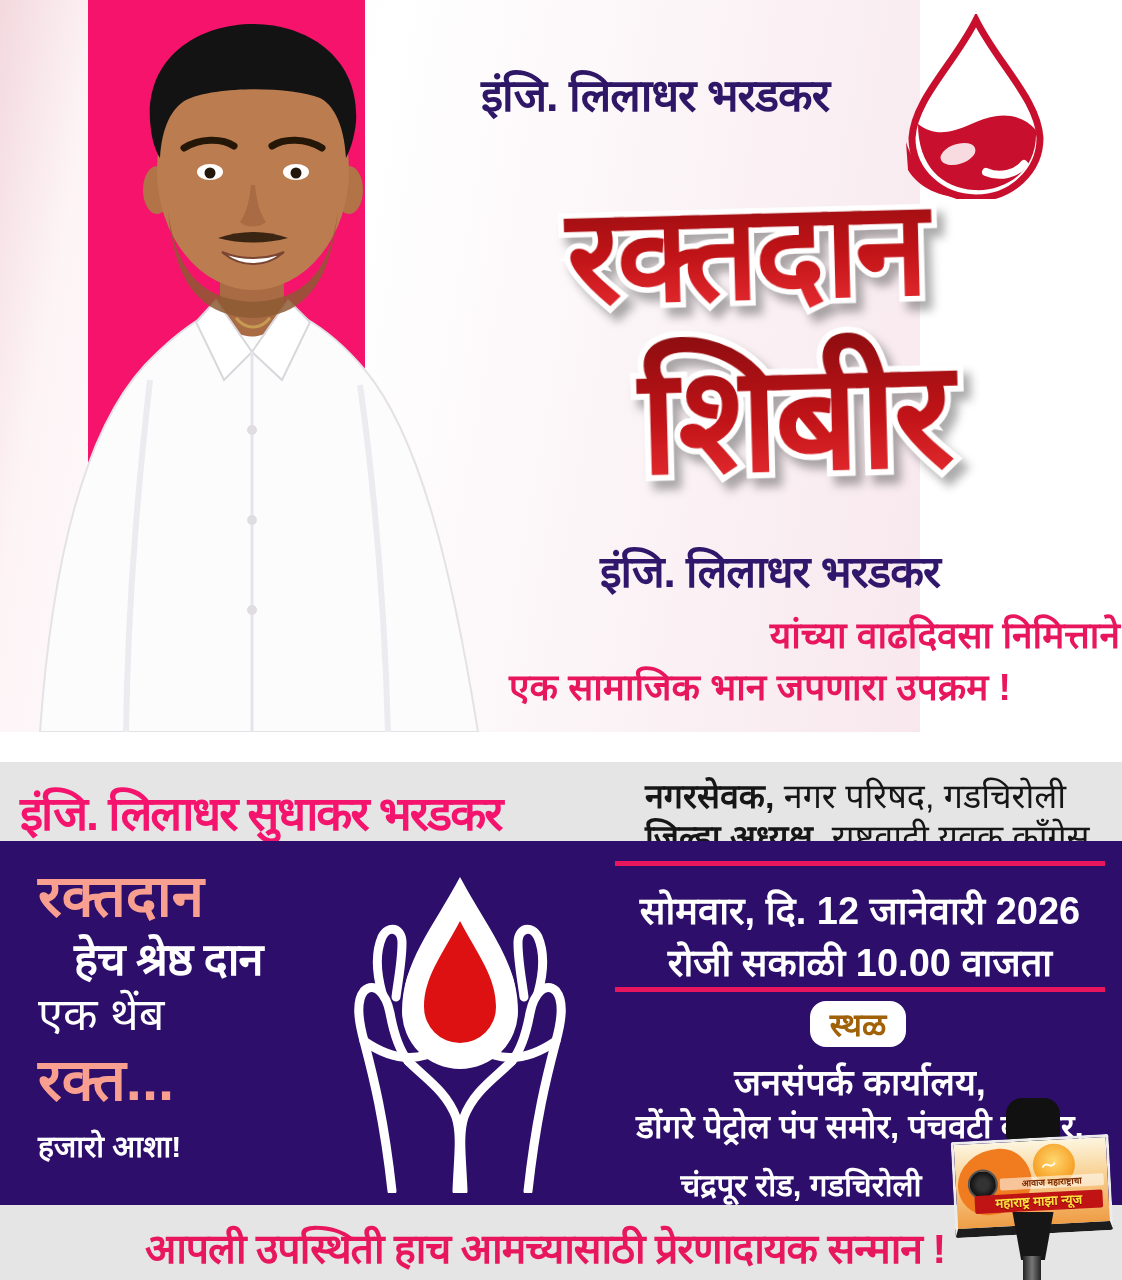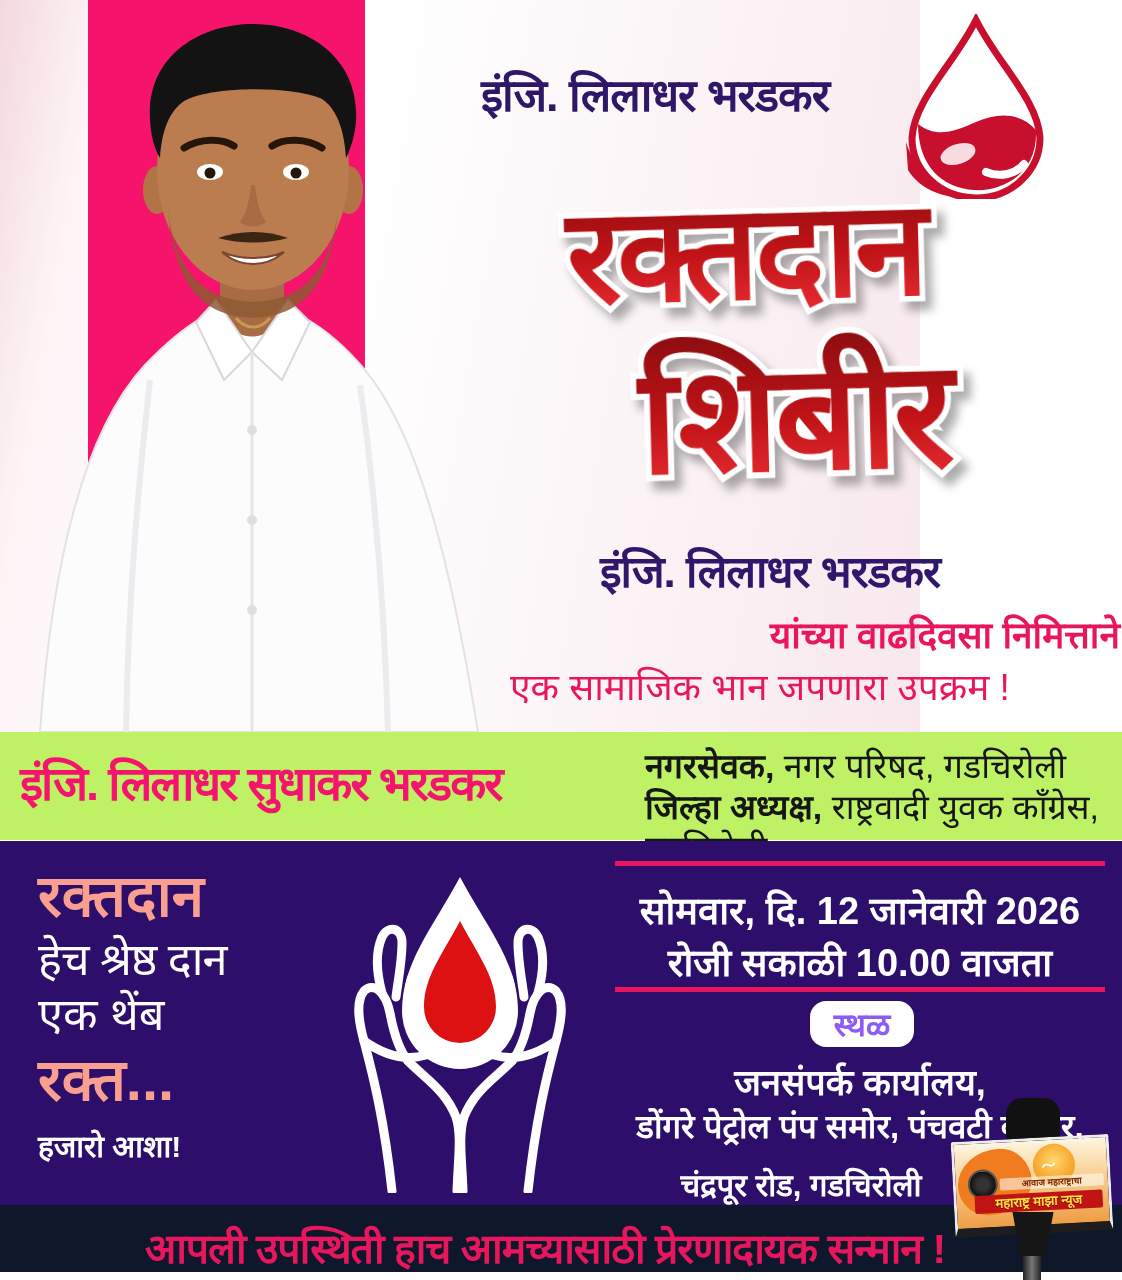--- a/index.html
+++ b/index.html
@@ -21,56 +21,56 @@
   .organizer-line{font-weight:bold;color:#2e1767;font-size:45px;line-height:56px;letter-spacing:-1px;}
   .organizer-line .hl{color:#ed1d63;}
   .org-wrap{position:absolute;left:420px;top:68px;width:470px;text-align:center;}
   .title-svg{position:absolute;left:398px;top:170px;transform:rotate(-1.5deg);
     filter:drop-shadow(7px 9px 5px rgba(70,70,70,.45));}
   .honoree{position:absolute;left:420px;top:540px;width:700px;text-align:center;
     font-weight:bold;color:#31176b;font-size:44px;letter-spacing:-1px;}
   .sub1{position:absolute;left:420px;top:608px;width:700px;text-align:right;
     font-weight:bold;color:#e8175d;font-size:37px;}
   .sub2{position:absolute;left:400px;top:660px;width:720px;text-align:center;
-    font-weight:normal;color:#e8175d;font-size:37px;}
+    font-weight:bold;color:#e8175d;font-size:37px;}
   
   .name-band{
-    position:absolute;left:0;top:732px;width:1122px;height:108px;background:#bef264;
+    position:absolute;left:0;top:762px;width:1122px;height:108px;background:#e5e5e5;
   }
   .band-name{
     position:absolute;left:20px;top:18px;width:615px;
     font-weight:bold;color:#f4146e;font-size:47px;letter-spacing:-2px;
   }
   .band-info{position:absolute;left:645px;top:14px;width:470px;color:#161616;font-size:34px;line-height:41px;}
   .band-info b{font-weight:bold;}
   
   .purple-section{
     position:absolute;left:0;top:841px;width:1122px;height:364px;background:#2d0e6b;
   }
   .slogan{position:absolute;left:38px;top:26px;width:300px;line-height:1;}
   .slogan .s1{color:#f99f90;font-weight:bold;font-size:58px;margin-bottom:12px;}
-  .slogan .s2{color:#ffffff;font-weight:normal;font-size:45px;margin-bottom:10px;letter-spacing:-1px;}
+  .slogan .s2{color:#ffffff;font-weight:bold;font-size:45px;margin-bottom:10px;letter-spacing:-1px;margin-left:36px;}
   .slogan .s3{color:#ffffff;font-weight:normal;font-size:45px;margin-bottom:14px;}
   .slogan .s4{color:#f99f90;font-weight:bold;font-size:58px;margin-bottom:23px;}
   .slogan .s5{color:#ffffff;font-weight:bold;font-size:30px;}
   .hands-icon{position:absolute;left:330px;top:22px;}
   .rule{position:absolute;left:615px;width:490px;height:5px;background:#e8175d;}
   .rule.r1{top:20px;} .rule.r2{top:146px;}
   .event-text{position:absolute;left:595px;width:530px;text-align:center;color:#fff;font-weight:bold;}
   .date-line{top:42px;font-size:38px;}
   .time-line{top:94px;font-size:38px;}
   .venue-badge{
-    position:absolute;left:810px;top:160px;width:104px;height:46px;background:#ffffff;
-    border-radius:16px;text-align:center;line-height:48px;color:#8b5cf6;font-weight:bold;font-size:32px;
+    position:absolute;left:810px;top:160px;width:96px;height:46px;background:#ffffff;
+    border-radius:16px;text-align:center;line-height:48px;color:#a16207;font-weight:bold;font-size:32px;
   }
   .venue1{top:216px;font-size:36px;}
   .venue2{top:262px;font-size:33px;}
   .venue3{left:536px;top:306px;font-size:31px;margin-top:16px;}
   
-  .footer-band{position:absolute;left:0;top:1205px;width:1122px;height:67px;background:#0f172a;}
+  .footer-band{position:absolute;left:0;top:1205px;width:1122px;height:75px;background:#e5e5e5;}
   .footer-msg{
     position:absolute;left:40px;top:14px;width:1010px;text-align:center;
     color:#e8175d;font-weight:bold;font-size:41px;letter-spacing:-1px;
   }
   
   .mic{position:absolute;z-index:20;}
   .mic-head{left:1006px;top:1098px;width:54px;height:52px;background:#111;border-radius:16px;}
   .mic-body{left:1006px;top:1212px;width:54px;height:48px;background:#161616;
     clip-path:polygon(12% 0,88% 0,72% 100%,28% 100%);}
   .mic-pole{left:1023px;top:1256px;width:18px;height:24px;

